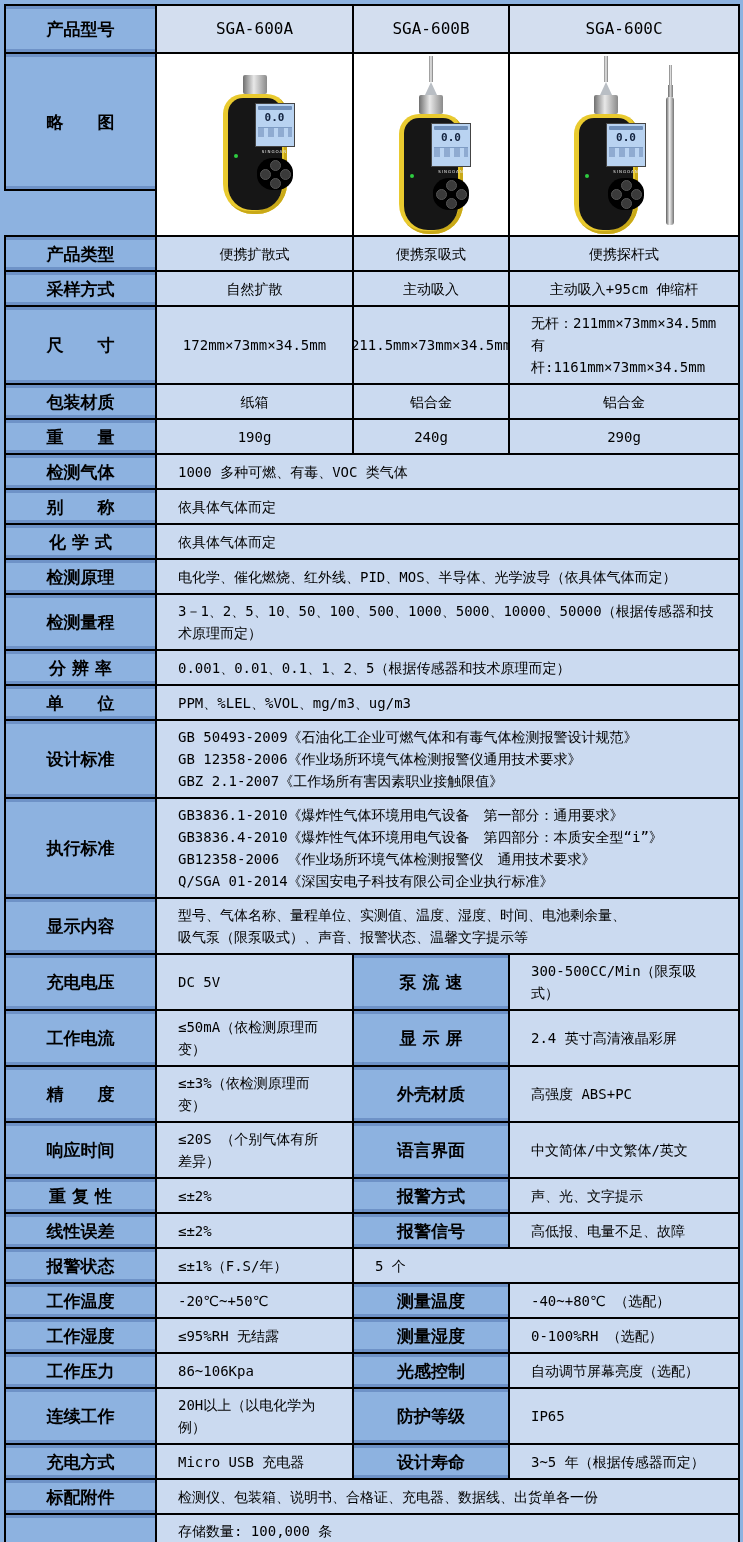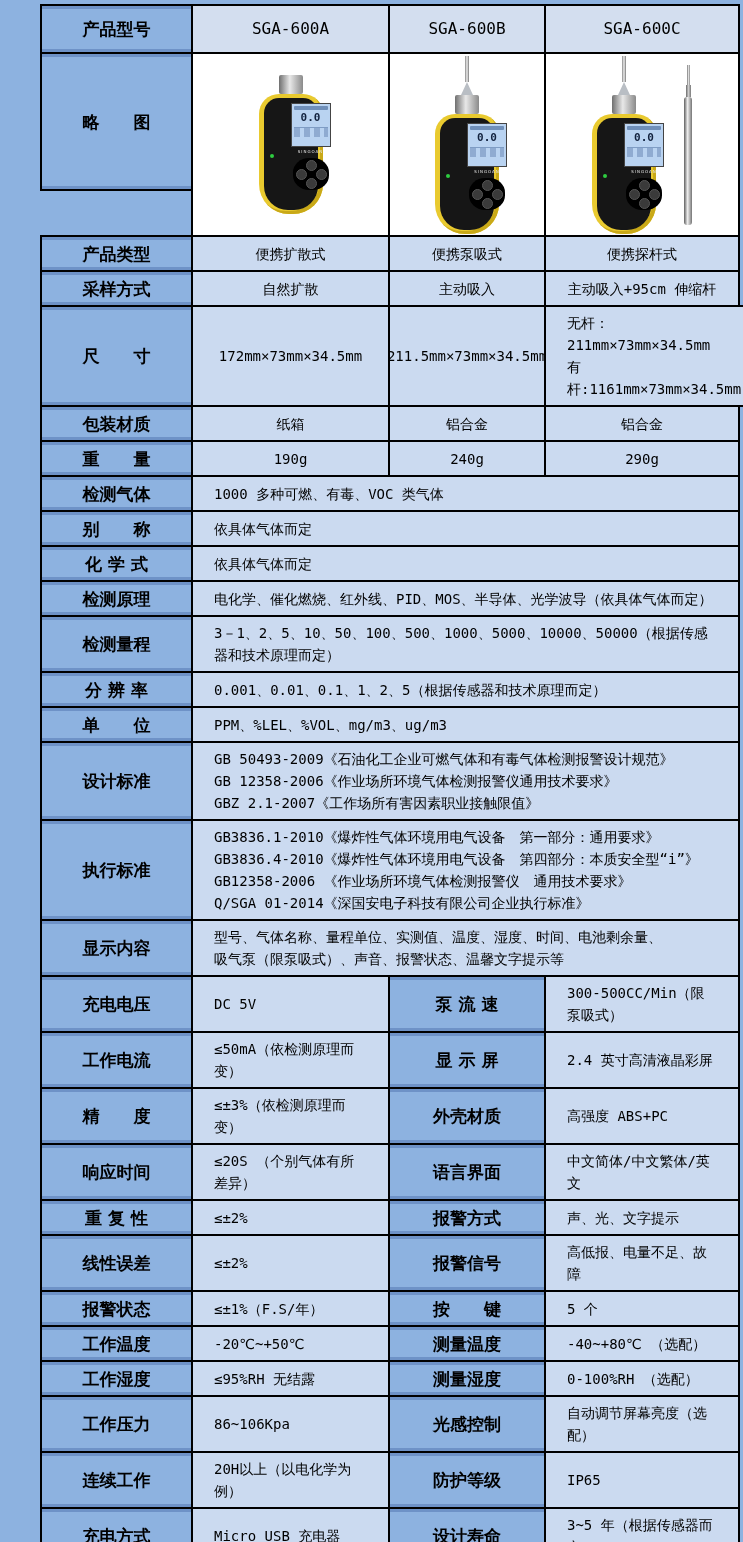--- a/index.html
+++ b/index.html
@@ -9,21 +9,21 @@
   .row:first-child{margin-top:0;}
   .cell{border:2px solid #000;box-sizing:border-box;display:flex;align-items:center;
         min-height:37px;white-space:pre-line;line-height:22px;}
   .cell:not(:first-child){margin-left:-2px;}
   .c1{width:153px;flex:none;}
   .c2{width:199px;flex:none;}
   .c3{width:158px;flex:none;}
   .c4{flex:1;}
   .span3{flex:1;}
   .lbl{background:#8DB2E0;justify-content:center;text-align:center;font-weight:bold;font-size:17px;
-       box-shadow:inset 0 3px 0 #6E92C7,inset 0 -3px 0 #6E92C7;padding:4px 2px;margin-left:36px;}
+       box-shadow:inset 0 3px 0 #6E92C7,inset 0 -3px 0 #6E92C7;padding:4px 2px;}
   .val{background:#CBDAF0;font-size:14px;padding:5px 21px;
        font-family:"DejaVu Sans Mono","DejaVu Sans",monospace;}
   .hdr{background:#D3DEEF;justify-content:center;text-align:center;font-size:16px;min-height:50px;
        font-family:"DejaVu Sans Mono","DejaVu Sans",monospace;}
   .center{justify-content:center;text-align:center;}
   .left{justify-content:flex-start;text-align:left;}
   .photo{background:#FFFFFF;height:185px;justify-content:center;align-items:center;}
   
   .dev-wrap{display:flex;align-items:center;justify-content:center;gap:28px;}
   .dev{display:flex;flex-direction:column;align-items:center;}
@@ -178,21 +178,20 @@
       </div>
       <div class="row">
         <div class="cell c1 lbl">线性误差</div>
         <div class="cell c2 val left">≤±2%</div>
         <div class="cell c3 lbl">报警信号</div>
         <div class="cell c4 val left">高低报、电量不足、故障</div>
       </div>
       <div class="row">
         <div class="cell c1 lbl">报警状态</div>
         <div class="cell c2 val left">≤±1%（F.S/年）</div>
-        <div class="cell c3 lbl">按　　键</div>
         <div class="cell c4 val left">5 个</div>
       </div>
       <div class="row">
         <div class="cell c1 lbl">工作温度</div>
         <div class="cell c2 val left">-20℃~+50℃</div>
         <div class="cell c3 lbl">测量温度</div>
         <div class="cell c4 val left">-40~+80℃ （选配）</div>
       </div>
       <div class="row">
         <div class="cell c1 lbl">工作湿度</div>

